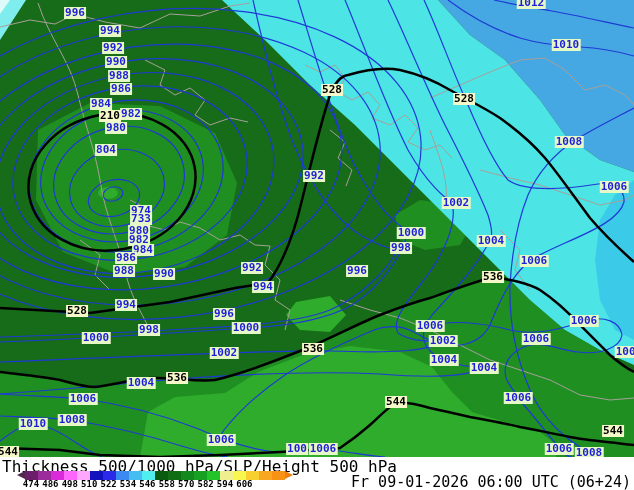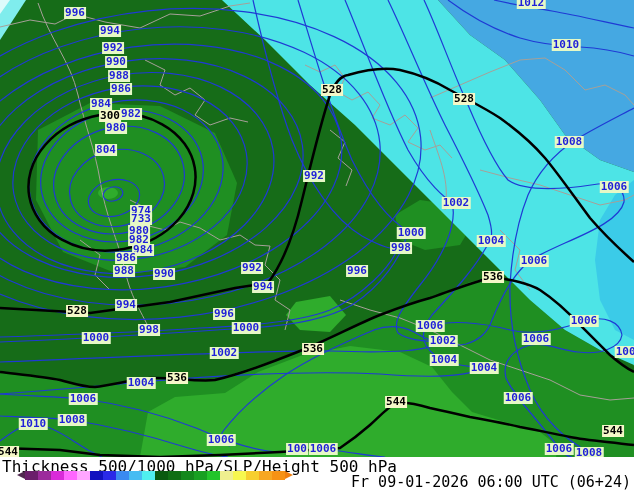--- a/index.html
+++ b/index.html
@@ -155,21 +155,21 @@
         <div class="mlabel slp" style="left: 430px; top: 326px;">1006</div>
         <div class="mlabel slp" style="left: 443px; top: 341px;">1002</div>
         <div class="mlabel slp" style="left: 444px; top: 360px;">1004</div>
         <div class="mlabel slp" style="left: 484px; top: 368px;">1004</div>
         <div class="mlabel slp" style="left: 536px; top: 339px;">1006</div>
         <div class="mlabel slp" style="left: 584px; top: 321px;">1006</div>
         <div class="mlabel slp" style="left: 629px; top: 352px;">1006</div>
         <div class="mlabel slp" style="left: 518px; top: 398px;">1006</div>
         <div class="mlabel slp" style="left: 559px; top: 449px;">1006</div>
         <div class="mlabel slp" style="left: 589px; top: 453px;">1008</div>
-        <div class="mlabel hgt" style="left: 110px; top: 116px;">300</div>
+        <div class="mlabel hgt" style="left: 110px; top: 116px;">210</div>
         <div class="mlabel hgt" style="left: 332px; top: 90px;">528</div>
         <div class="mlabel hgt" style="left: 464px; top: 99px;">528</div>
         <div class="mlabel hgt" style="left: 77px; top: 311px;">528</div>
         <div class="mlabel hgt" style="left: 493px; top: 277px;">536</div>
         <div class="mlabel hgt" style="left: 313px; top: 349px;">536</div>
         <div class="mlabel hgt" style="left: 177px; top: 378px;">536</div>
         <div class="mlabel hgt" style="left: 396px; top: 402px;">544</div>
         <div class="mlabel hgt" style="left: 8px; top: 452px;">544</div>
         <div class="mlabel hgt" style="left: 613px; top: 431px;">544</div>
       </div>
@@ -196,14 +196,28 @@
         <div class="seg" style="background: rgb(19, 136, 28);"></div>
         <div class="seg" style="background: rgb(24, 160, 34);"></div>
         <div class="seg" style="background: rgb(34, 196, 42);"></div>
         <div class="seg" style="background: rgb(239, 239, 143);"></div>
         <div class="seg" style="background: rgb(247, 247, 79);"></div>
         <div class="seg" style="background: rgb(247, 207, 48);"></div>
         <div class="seg" style="background: rgb(247, 167, 34);"></div>
         <div class="seg" style="background: rgb(247, 146, 20);"></div>
         <div class="arrow right"></div>
     </div>
+    <div id="scale-ticks">
+        <div class="tick" style="left: 31px;">474</div>
+        <div class="tick" style="left: 50.4px;">486</div>
+        <div class="tick" style="left: 69.8px;">498</div>
+        <div class="tick" style="left: 89.2px;">510</div>
+        <div class="tick" style="left: 108.6px;">522</div>
+        <div class="tick" style="left: 128px;">534</div>
+        <div class="tick" style="left: 147.4px;">546</div>
+        <div class="tick" style="left: 166.8px;">558</div>
+        <div class="tick" style="left: 186.2px;">570</div>
+        <div class="tick" style="left: 205.6px;">582</div>
+        <div class="tick" style="left: 225px;">594</div>
+        <div class="tick" style="left: 244.4px;">606</div>
+      </div>
   </div>
 </div>
 
 </body></html>

